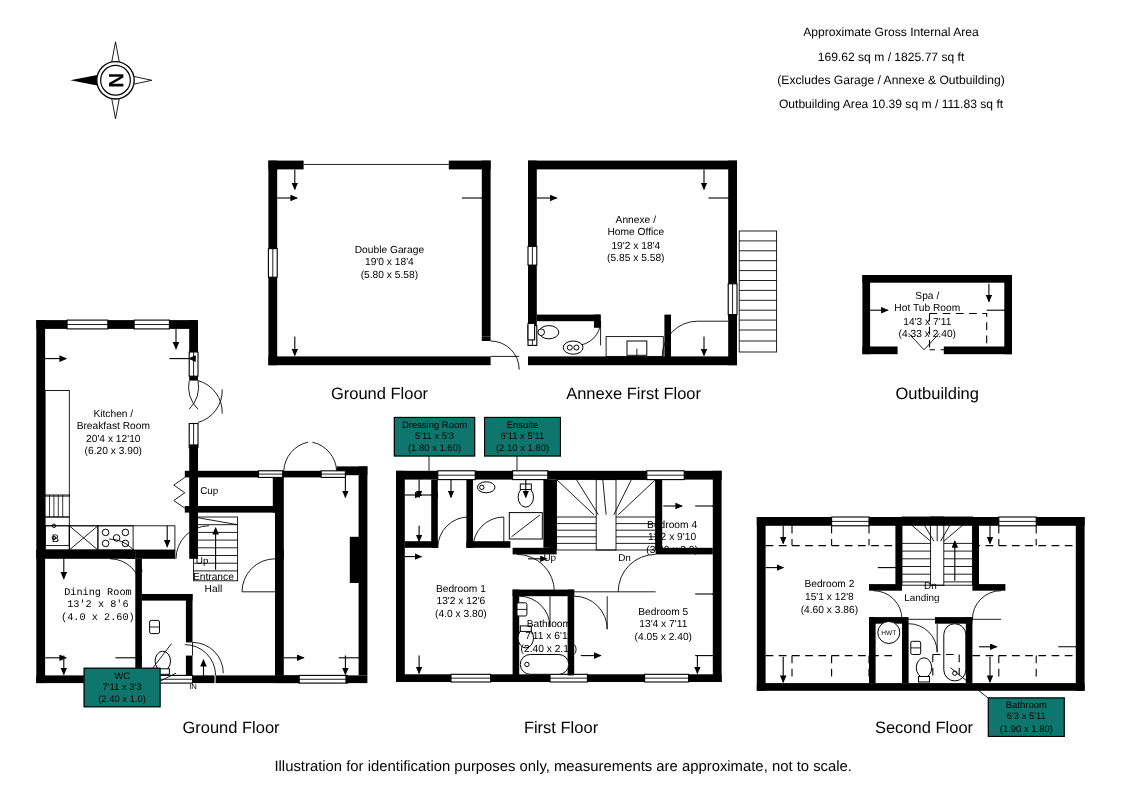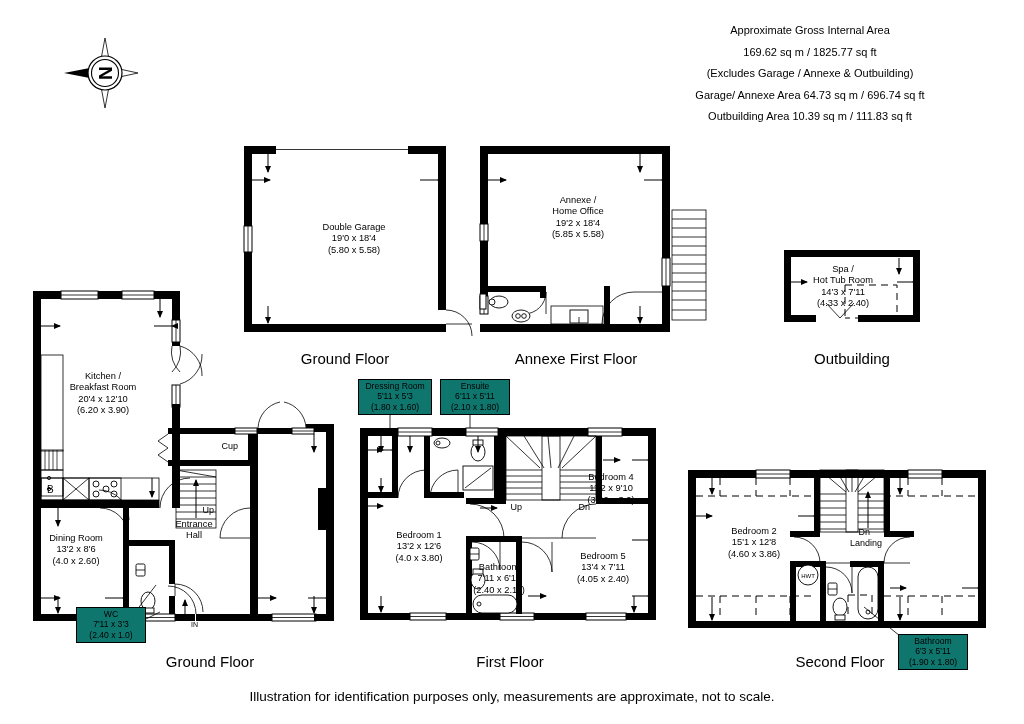--- a/index.html
+++ b/index.html
@@ -9,35 +9,34 @@
   svg#plan{position:absolute;left:0;top:0;width:1024px;height:724px;}
   .hdrbox{position:absolute;left:600px;top:20px;width:420px;text-align:center;}
   .hdrbox div{font-size:11px;line-height:21.5px;white-space:nowrap;}
 
   .floorlabel{position:absolute;font-size:15px;text-align:center;white-space:nowrap;}
   .caption{position:absolute;left:0;top:689px;width:1024px;text-align:center;
            font-size:13.5px;}
 
   .rmlabel{position:absolute;text-align:center;font-size:9.3px;line-height:11.3px;
            white-space:nowrap;}
-  .tinylabel{position:absolute;font-size:9px;text-align:right;white-space:nowrap;}
+  .tinylabel{position:absolute;font-size:9px;text-align:left;white-space:nowrap;}
   .calloutbox{position:absolute;border:1px solid #000;background:#0f766e;
               font-size:8.6px;line-height:10.3px;text-align:center;
               padding:1px 3px 2px 3px;white-space:nowrap;}
 </style>
 </head>
 <body>
 
 <div id="stage">
 
   <div class="hdrbox">
     <div>Approximate Gross Internal Area</div>
     <div>169.62 sq m / 1825.77 sq ft</div>
     <div>(Excludes Garage / Annexe &amp; Outbuilding)</div>
-    <div>Garage/ Annexe Area 64.73 sq m / 696.74 sq ft</div>
     <div>Outbuilding Area 10.39 sq m / 111.83 sq ft</div>
   </div>
 
   <svg id="plan" viewBox="0 0 1024 724">
     <defs>
       <style>
         .w{fill:#000;stroke:none;}
         .ln{stroke:#000;fill:none;stroke-width:1;}
         .ln2{stroke:#000;fill:none;stroke-width:1.4;}
         .thin{stroke:#000;fill:none;stroke-width:0.8;}
@@ -534,21 +533,21 @@
     <div>(4.33 x 2.40)</div>
   </div>
 
   <div class="rmlabel" style="left:48px;top:371px;width:110px;">
     <div>Kitchen /</div>
     <div>Breakfast Room</div>
     <div>20'4 x 12'10</div>
     <div>(6.20 x 3.90)</div>
   </div>
 
-  <div class="rmlabel" style="left:36px;top:533px;width:80px;">
+  <div class="rmlabel" style="left:49px;top:533px;width:80px;font-family:Liberation Mono, monospace;">
     <div>Dining Room</div>
     <div>13'2 x 8'6</div>
     <div>(4.0 x 2.60)</div>
   </div>
 
 
   <div class="rmlabel" style="left:150px;top:519px;width:88px;">
     <div>Entrance</div>
     <div>Hall</div>
   </div>

